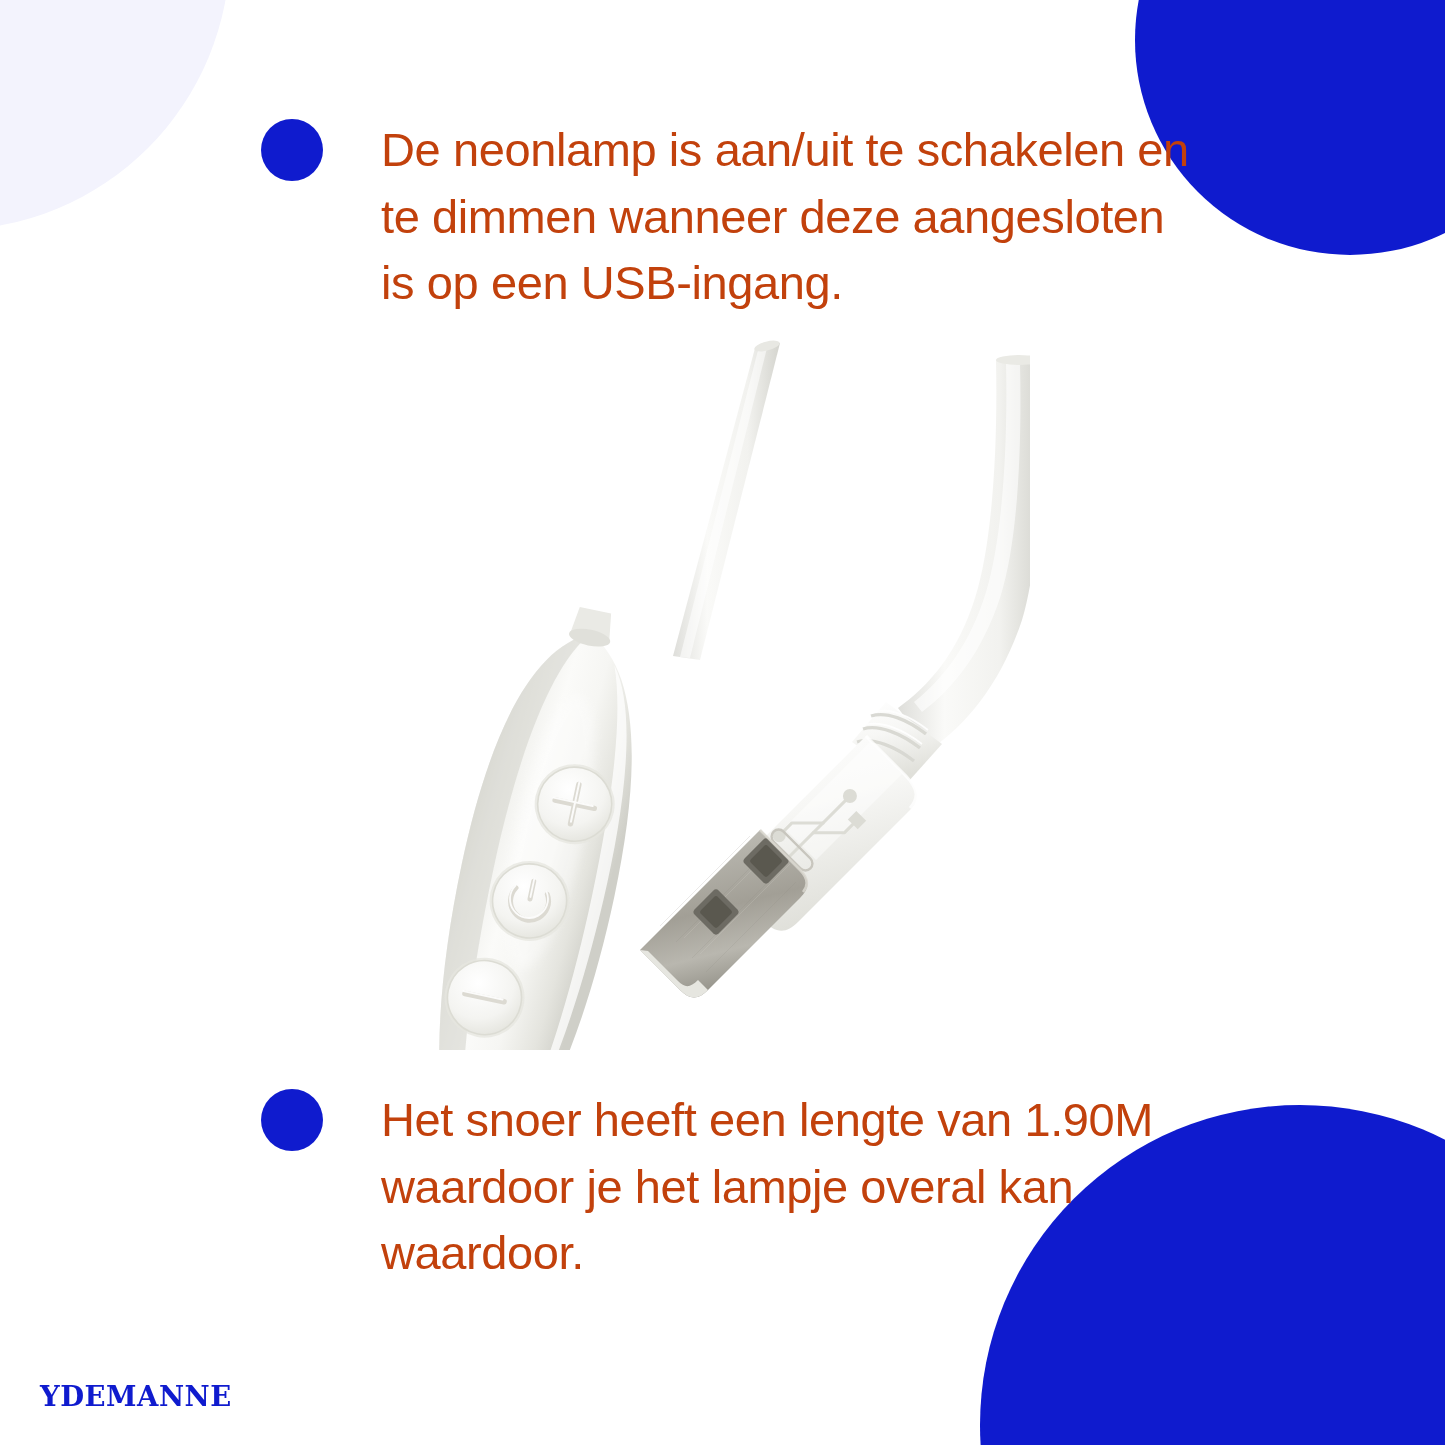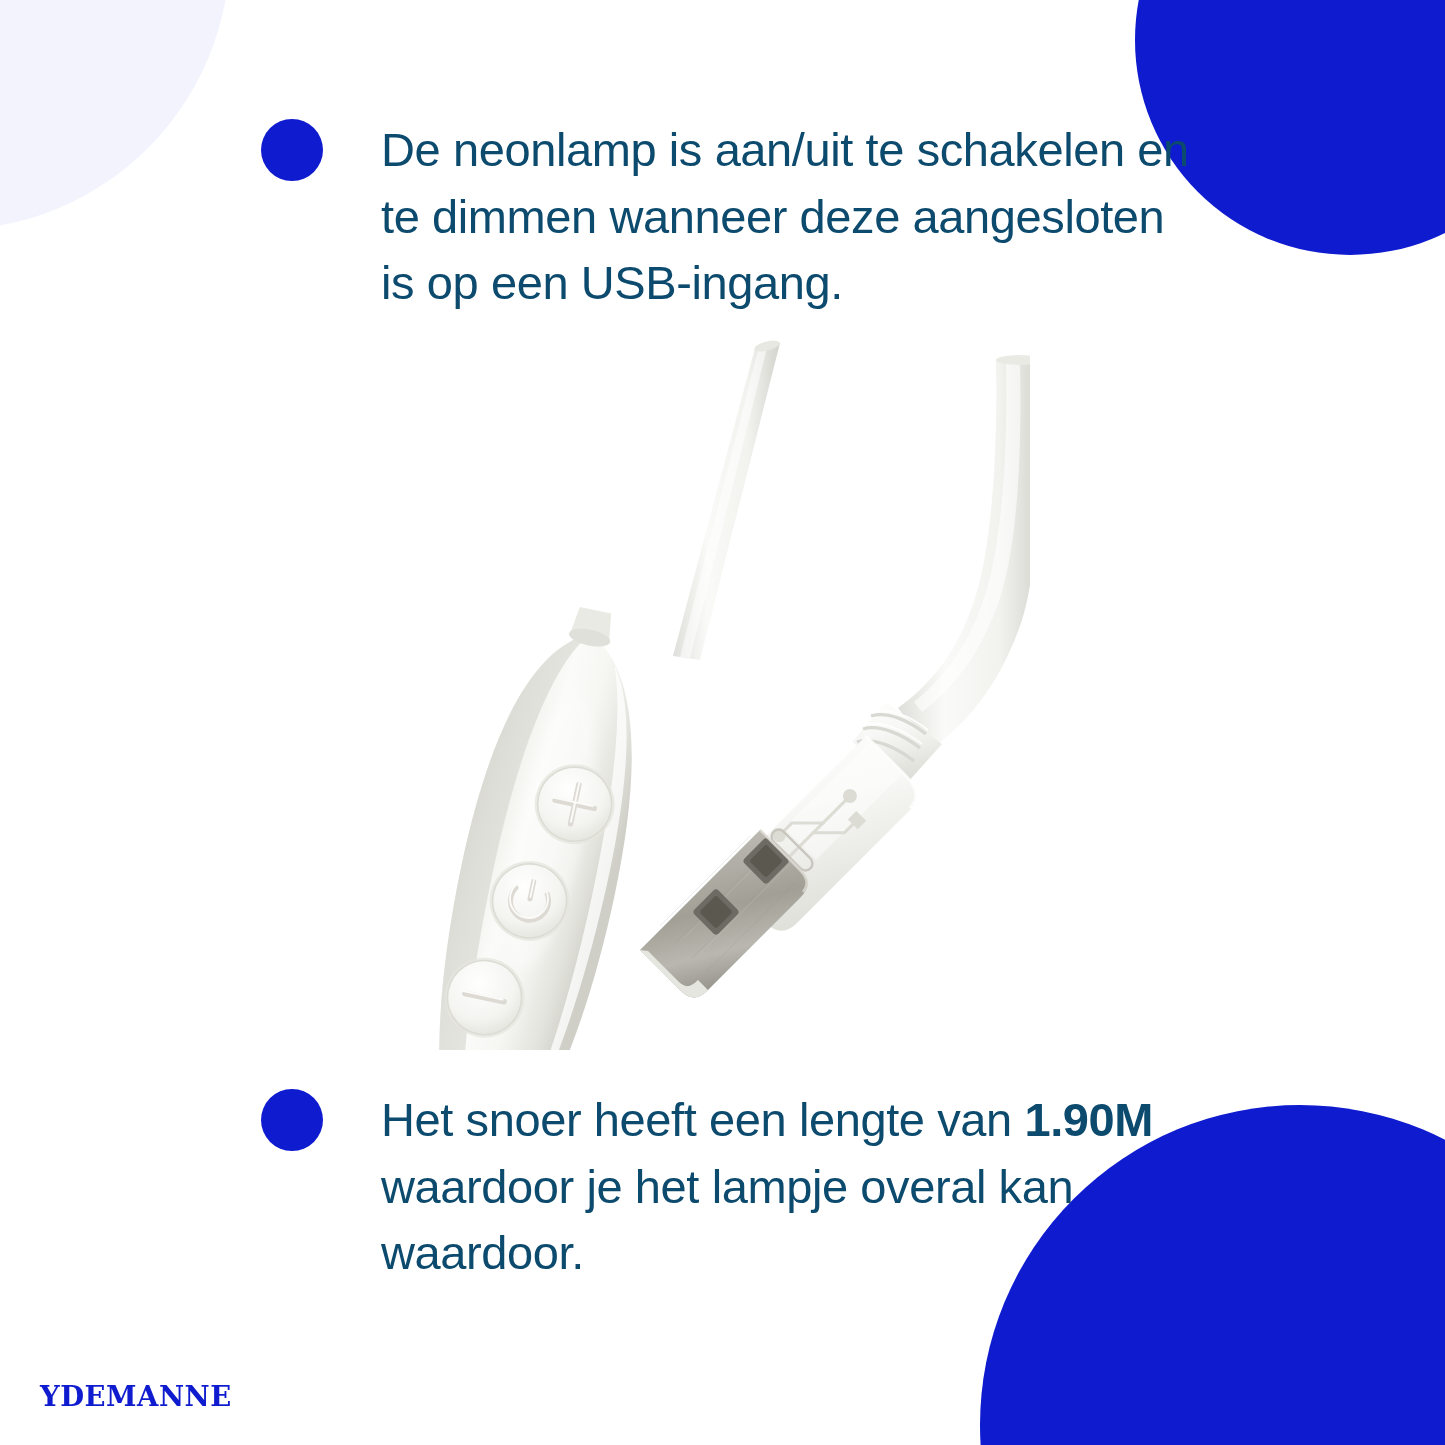--- a/index.html
+++ b/index.html
@@ -44,27 +44,27 @@
     flex:0 0 auto;
     width:62px; height:62px;
     border-radius:50%;
     background:#0f1bce;
     margin-top:2px;
   }
 
   .bullet-text {
     flex:1 1 auto;
     margin-left:58px;
-    color:#0c4a6e;
+    color:#c2410c;
     font-size:47px;
     line-height:1.42;
     letter-spacing:-0.4px;
     font-weight:400;
   }
-  .bullet-text b { font-weight:700; }
+  .bullet-text b { font-weight:400; }
 
   
   #product-photo {
     position:absolute;
     left:330px; top:330px;
     width:700px; height:720px;
   }
 
   
   #brand-logo {

